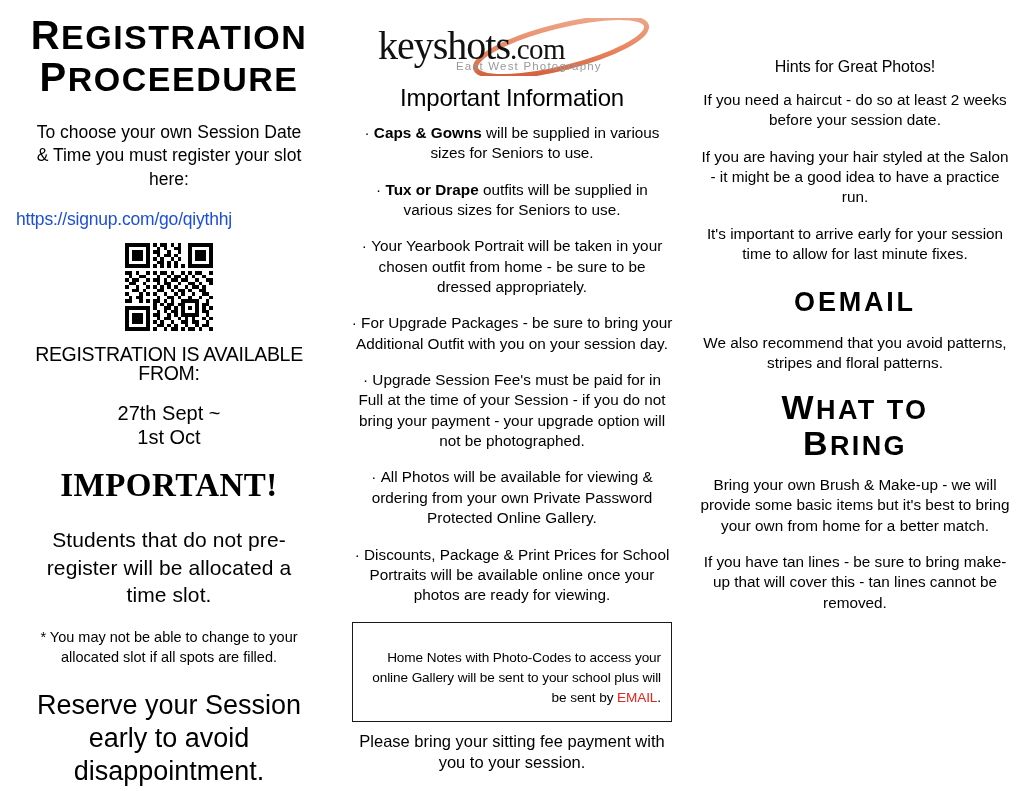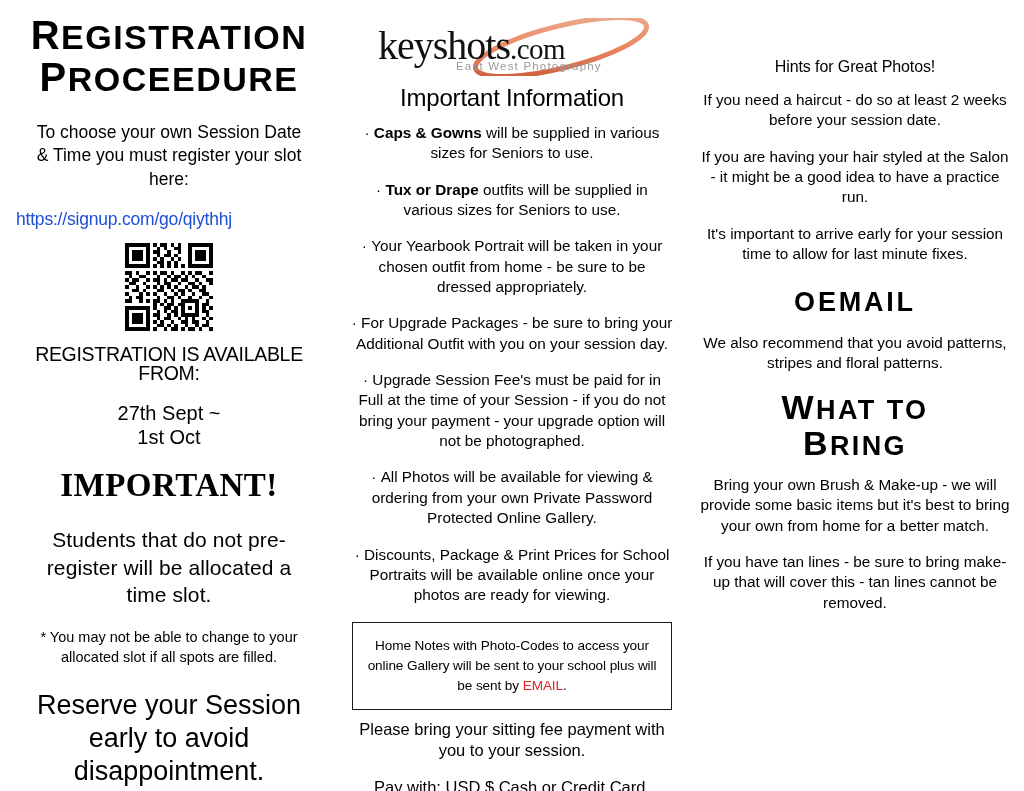--- a/index.html
+++ b/index.html
@@ -172,22 +172,22 @@
     font-size: 15.3px;
     line-height: 1.33;
     margin: 0 0 16px 0;
     padding: 0 6px;
   }
   .bullet b { font-weight: bold; }
 
   .notebox {
     border: 1.5px solid #1a1a1a;
     margin: 6px 8px 0 8px;
-    padding: 13px 10px 12px 10px;
-    text-align: center;
+    padding: 25px 10px 12px 10px;
+    text-align: right;
     font-size: 13.6px;
     line-height: 1.5;
     font-stretch: condensed;
     letter-spacing: -0.1px;
   }
   .notebox .email-red { color: #e8251d; font-weight: normal; }
 
   .pay-line {
     text-align: center;
     font-size: 16.5px;

